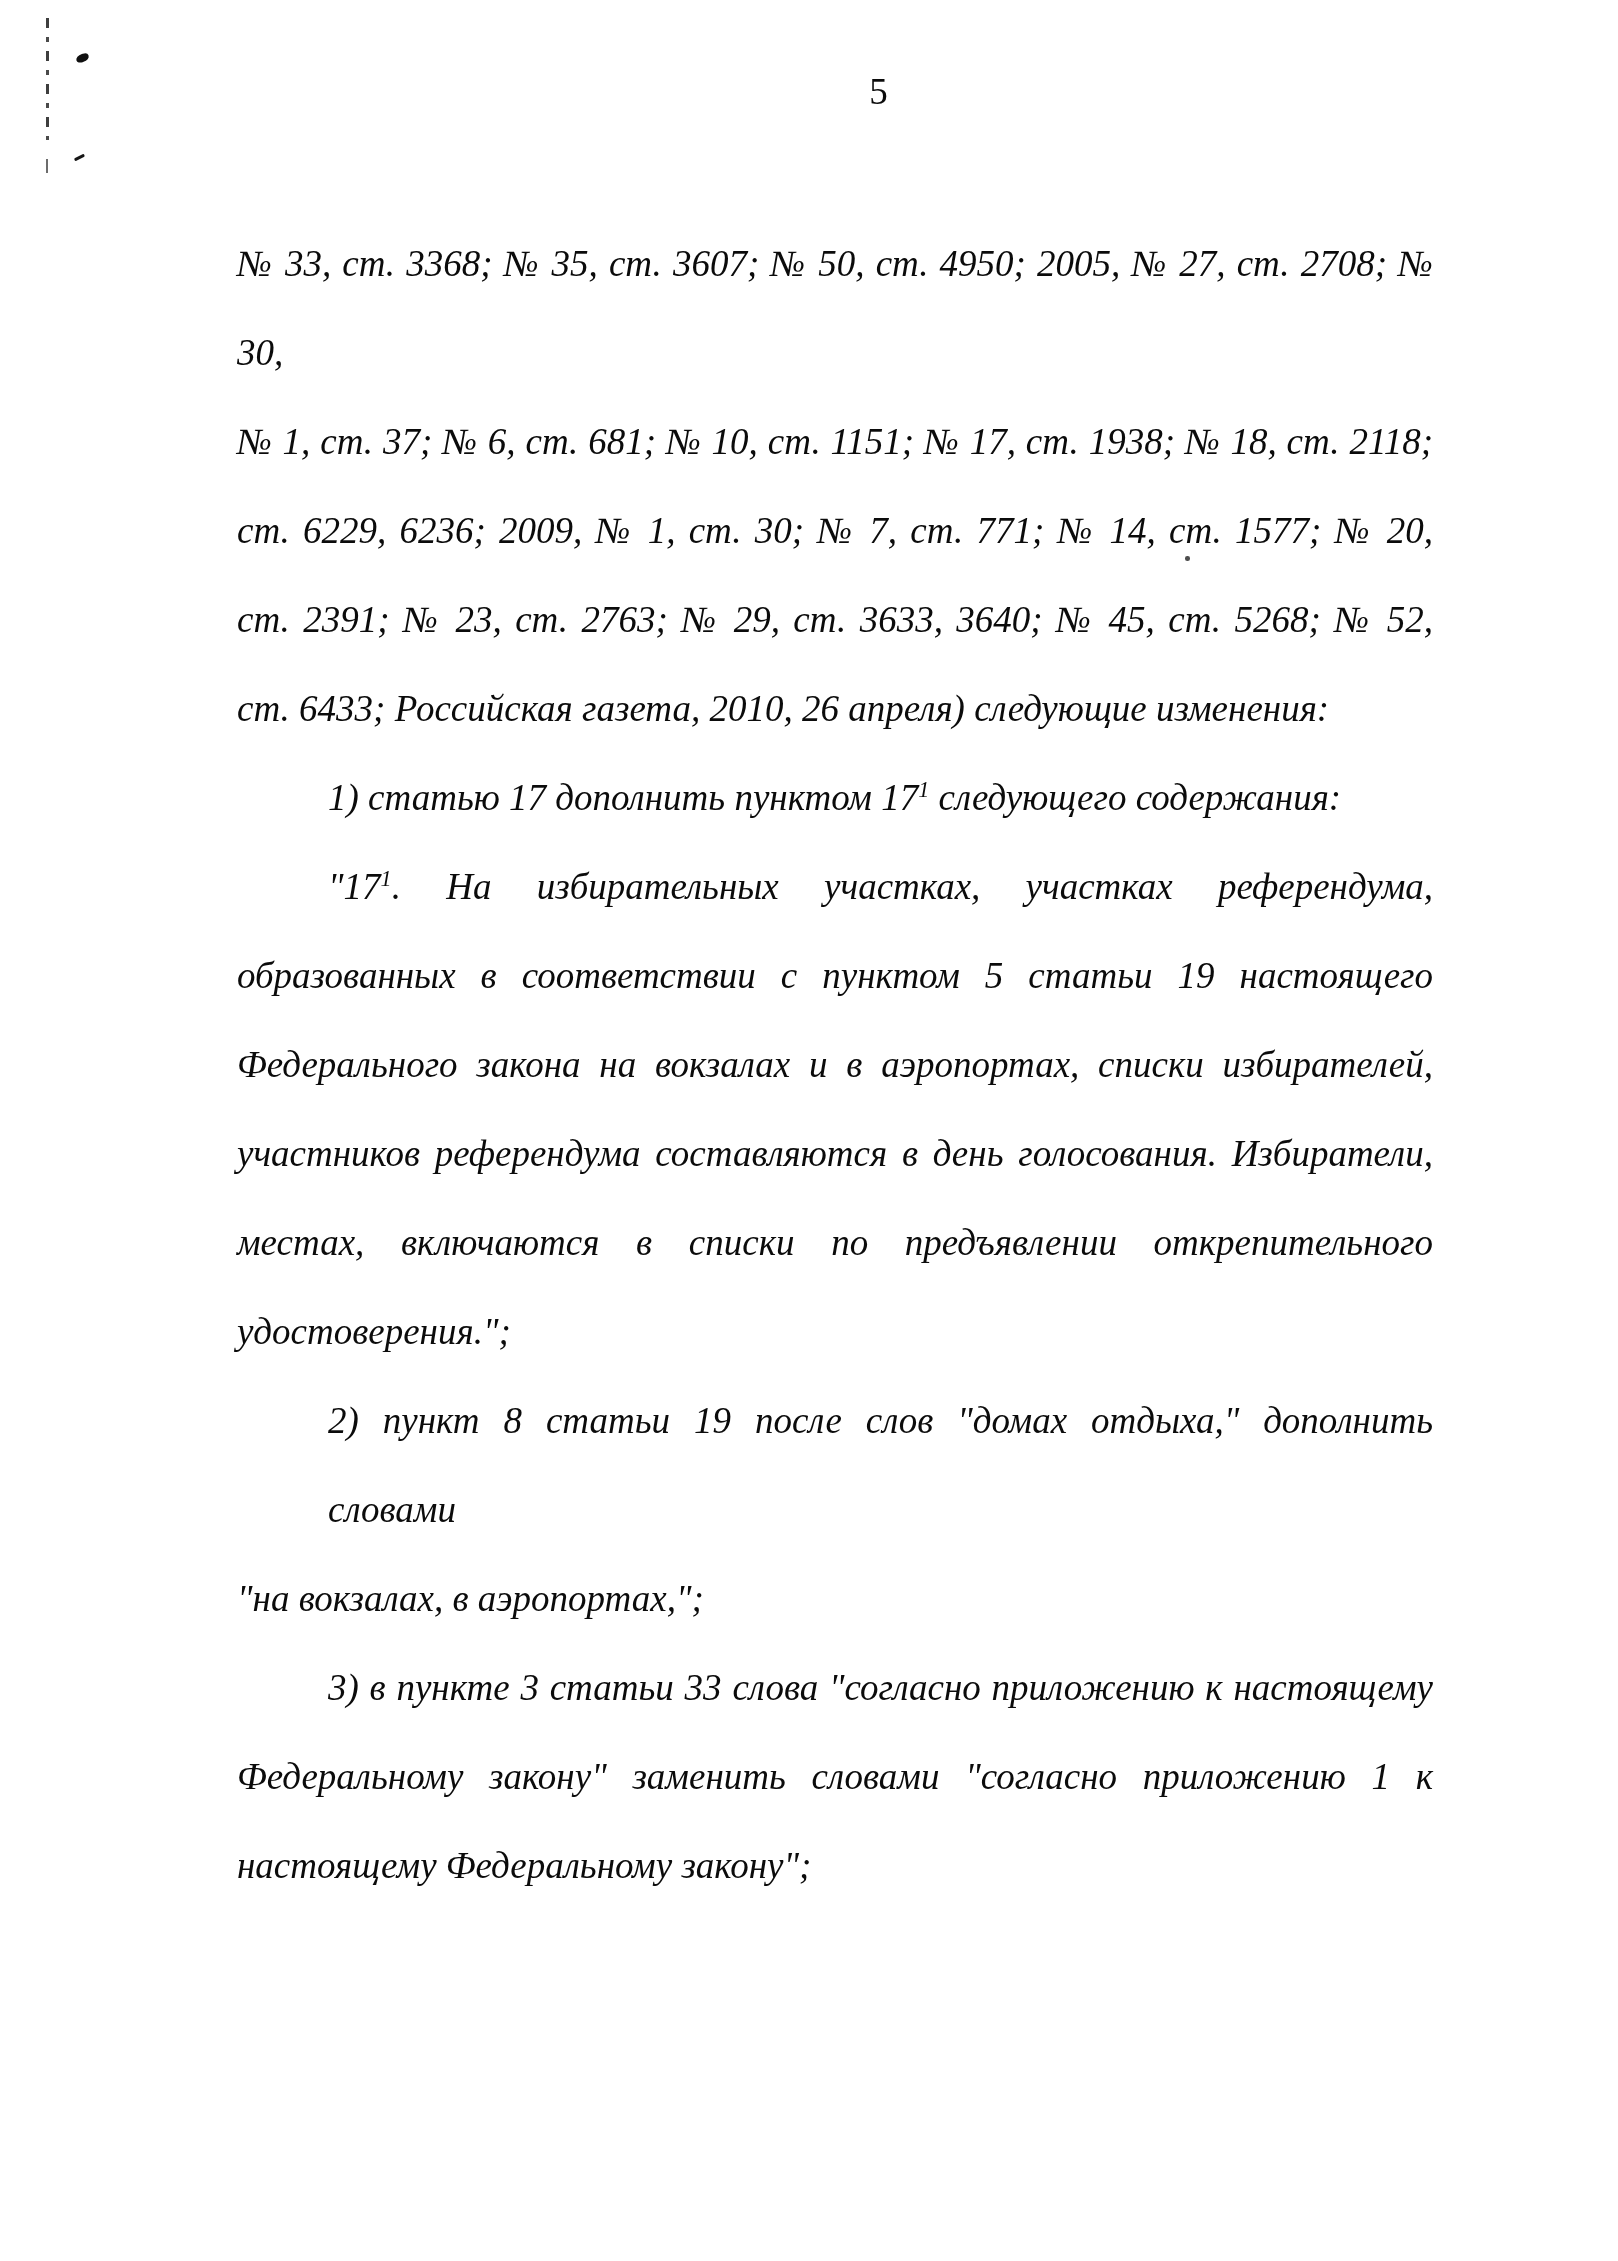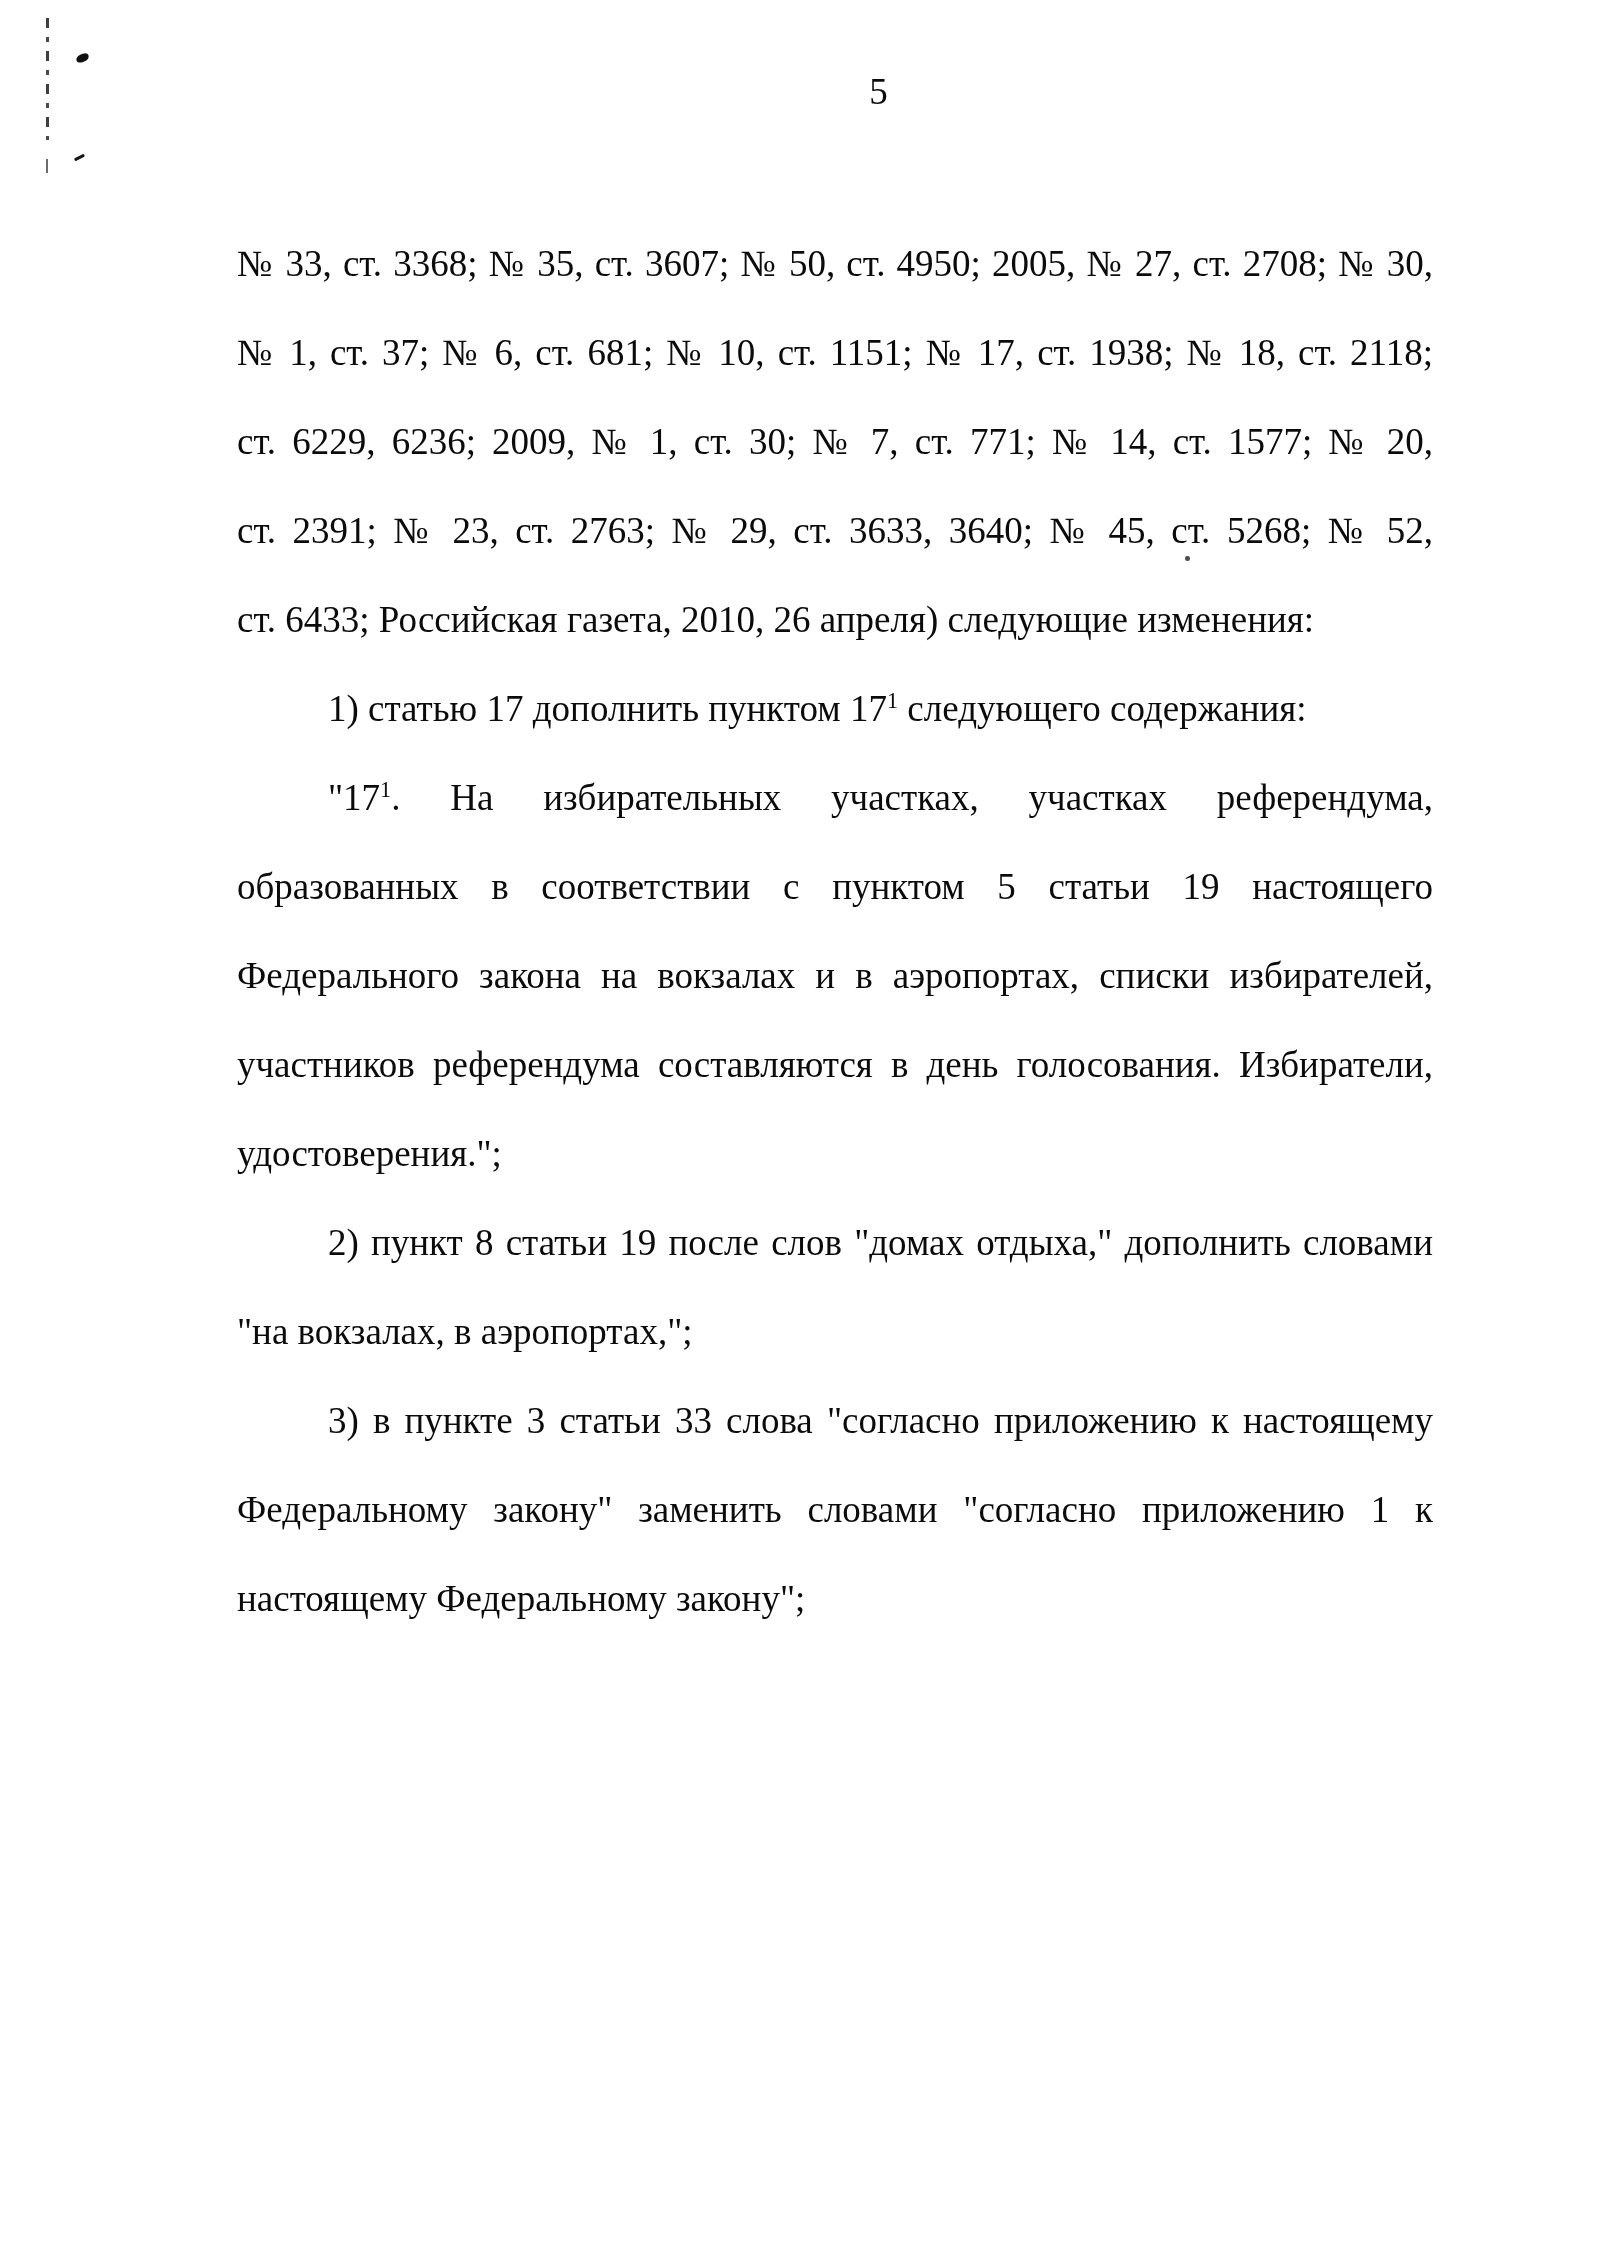--- a/index.html
+++ b/index.html
@@ -28,20 +28,21 @@
   .text-block {
     position: absolute;
     left: 237px;
     top: 219px;
     width: 1196px;
     font-size: 37px;
     line-height: 89px;
   }
   .line {
     white-space: normal;
+    font-style: italic;
   }
   .line.justify {
     text-align: justify;
     -moz-text-align-last: justify;
     text-align-last: justify;
   }
   .line.left {
     text-align: right;
     text-align-last: left;
   }
@@ -124,20 +125,21 @@
       <div class="line justify"><span>№ 33, ст. 3368; № 35, ст. 3607; № 50, ст. 4950; 2005, № 27, ст. 2708; № 30,</span></div>
       <div class="line justify"><span>№ 1, ст. 37; № 6, ст. 681; № 10, ст. 1151; № 17, ст. 1938; № 18, ст. 2118;</span></div>
       <div class="line justify"><span>ст. 6229, 6236; 2009, № 1, ст. 30; № 7, ст. 771; № 14, ст. 1577; № 20,</span></div>
       <div class="line justify"><span>ст. 2391; № 23, ст. 2763; № 29, ст. 3633, 3640; № 45, ст. 5268; № 52,</span></div>
       <div class="line left"><span>ст. 6433; Российская газета, 2010, 26 апреля) следующие изменения:</span></div>
       <div class="line left indent"><span>1) статью 17 дополнить пунктом 17</span><span class="sup">1</span><span> следующего содержания:</span></div>
       <div class="line justify indent"><span>"17</span><span class="sup">1</span><span>. На избирательных участках, участках референдума,</span></div>
       <div class="line justify"><span>образованных в соответствии с пунктом 5 статьи 19 настоящего</span></div>
       <div class="line justify"><span>Федерального закона на вокзалах и в аэропортах, списки избирателей,</span></div>
       <div class="line justify"><span>участников референдума составляются в день голосования. Избиратели,</span></div>
+      <div class="line justify"><span>местах, включаются в списки по предъявлении открепительного</span></div>
       <div class="line left"><span>удостоверения.";</span></div>
       <div class="line justify indent"><span>2) пункт 8 статьи 19 после слов "домах отдыха," дополнить словами</span></div>
       <div class="line left"><span>"на вокзалах, в аэропортах,";</span></div>
       <div class="line justify indent"><span>3) в пункте 3 статьи 33 слова "согласно приложению к настоящему</span></div>
       <div class="line justify"><span>Федеральному закону" заменить словами "согласно приложению 1 к</span></div>
       <div class="line left"><span>настоящему Федеральному закону";</span></div>
     </div>
 
 </div>
 

